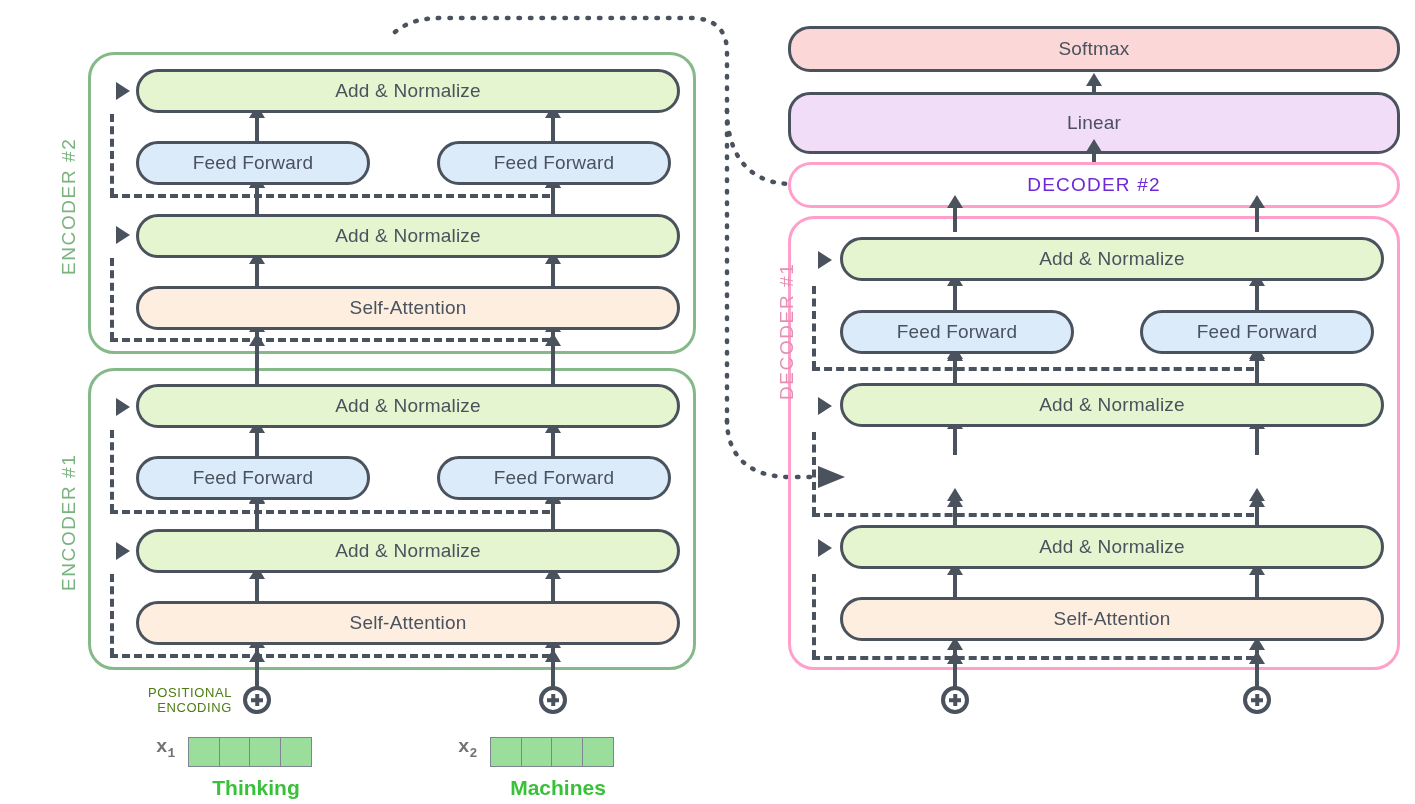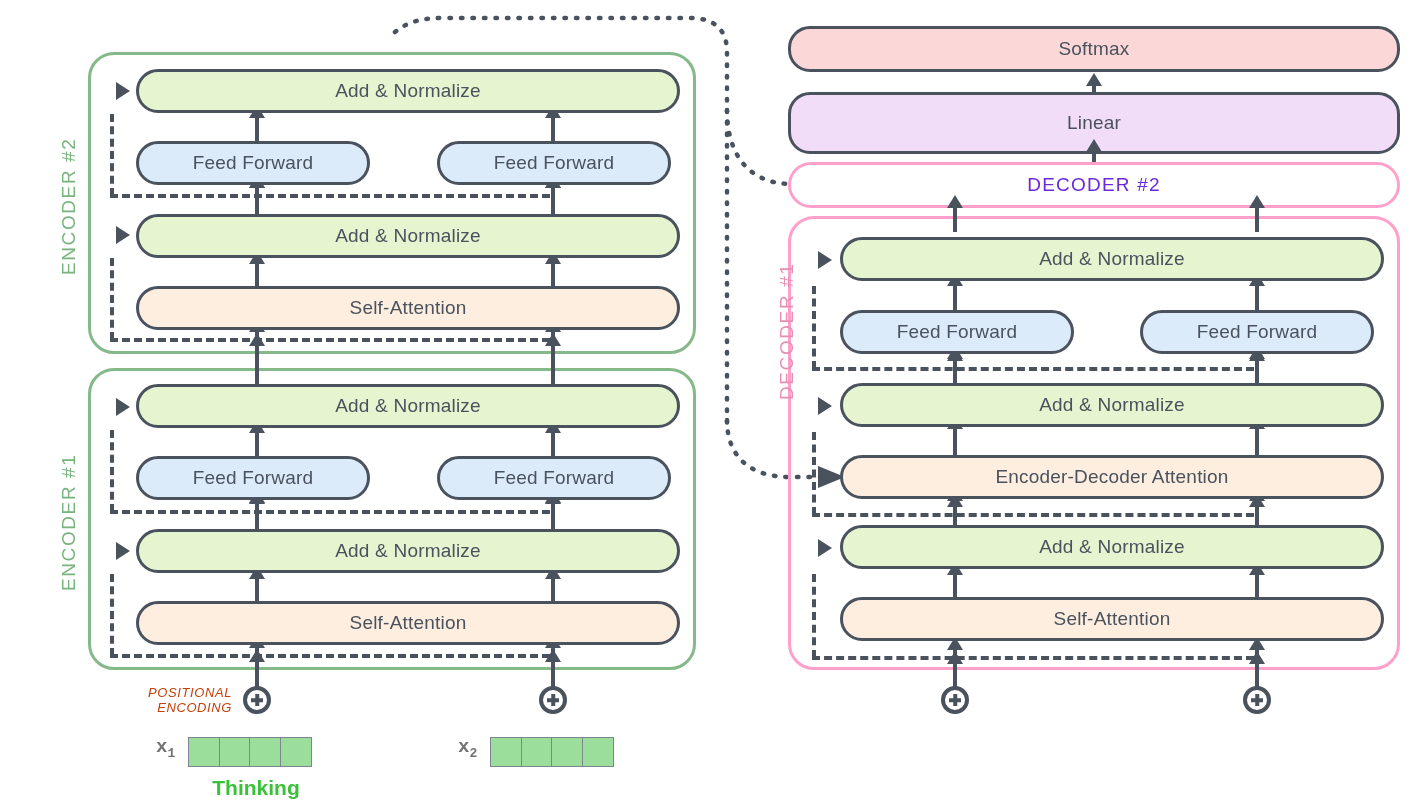--- a/index.html
+++ b/index.html
@@ -51,22 +51,22 @@
           pointer-events:none;overflow:visible;}
 
   
   .plus{position:absolute;width:28px;height:28px;border-radius:50%;
         border:4px solid #4a525e;box-sizing:border-box;background:#ffffff;}
   .plus::before,.plus::after{content:"";position:absolute;background:#4a525e;}
   .plus::before{left:50%;top:4px;width:3.5px;height:12px;transform:translateX(-50%);}
   .plus::after{top:50%;left:4px;height:3.5px;width:12px;transform:translateY(-50%);}
 
   
-  .pe{position:absolute;text-align:right;color:#c2410c;font-size:13px;
-      line-height:15px;letter-spacing:.6px;font-style:italic;}
+  .pe{position:absolute;text-align:right;color:#4d7c0f;font-size:13px;
+      line-height:15px;letter-spacing:.6px;}
 
   
   .emb{position:absolute;display:flex;}
   .emb .cell{width:32px;height:30px;background:#9bdd9b;
              border:1.5px solid #7d8590;margin-left:-1.5px;box-sizing:border-box;}
   .emb .cell:first-child{margin-left:0;}
   .xlab{position:absolute;color:#737373;font-size:19px;font-weight:bold;font-family:Liberation Mono, monospace;}
   .xlab sub{font-size:13px;font-weight:bold;}
   .word{position:absolute;color:#3ac13a;font-size:21px;font-weight:bold;
         text-align:center;white-space:nowrap;}
@@ -176,20 +176,21 @@
   </div>
   <div class="word" style="left:156px;top:776px;width:200px;">Thinking</div>
 
   <div class="xlab" style="left:458px;top:736px;">x<sub>2</sub></div>
   <div class="emb" style="left:490px;top:737px;">
     <div class="cell"></div>
     <div class="cell"></div>
     <div class="cell"></div>
     <div class="cell"></div>
   </div>
+  <div class="word" style="left:458px;top:776px;width:200px;">Machines</div>
 
   <div class="blk salmon" style="left:788px;top:26px;width:612px;height:46px;text-align:center;">Softmax</div>
 
   <div class="uarr" style="left:1092px;top:84px;height:18px;"></div>
 
   <div class="blk lilac" style="left:788px;top:92px;width:612px;height:62px;">Linear</div>
 
   <div class="uarr" style="left:1092px;top:150px;height:18px;"></div>
 
   <div class="decoder2" style="left:788px;top:162px;width:612px;height:46px;">DECODER #2</div>
@@ -221,21 +222,20 @@
   <div class="blk peach" style="left:840px;top:597px;width:544px;height:44px;">Self-Attention</div>
 
   <div class="uarr" style="left:953px;top:573px;height:24px;"></div>
   <div class="uarr" style="left:1255px;top:573px;height:24px;"></div>
 
   <div class="blk green" style="left:840px;top:525px;width:544px;height:44px;">Add &amp; Normalize</div>
 
   <div class="uarr" style="left:953px;top:499px;height:26px;"></div>
   <div class="uarr" style="left:1255px;top:499px;height:26px;"></div>
 
-  <div class="blk peach" style="left:840px;top:455px;width:544px;height:44px;">Encoder-Decoder Attention</div>
 
   <div class="uarr" style="left:953px;top:427px;height:28px;"></div>
   <div class="uarr" style="left:1255px;top:427px;height:28px;"></div>
 
   <div class="blk green" style="left:840px;top:383px;width:544px;height:44px;">Add &amp; Normalize</div>
 
   <div class="uarr" style="left:953px;top:357px;height:26px;"></div>
   <div class="uarr" style="left:1255px;top:357px;height:26px;"></div>
 
   <div class="blk blue" style="left:840px;top:310px;width:234px;height:44px;">Feed Forward</div>

